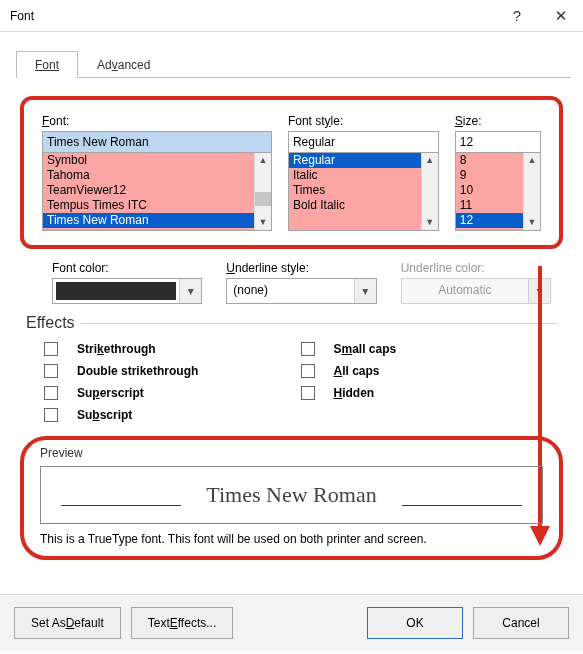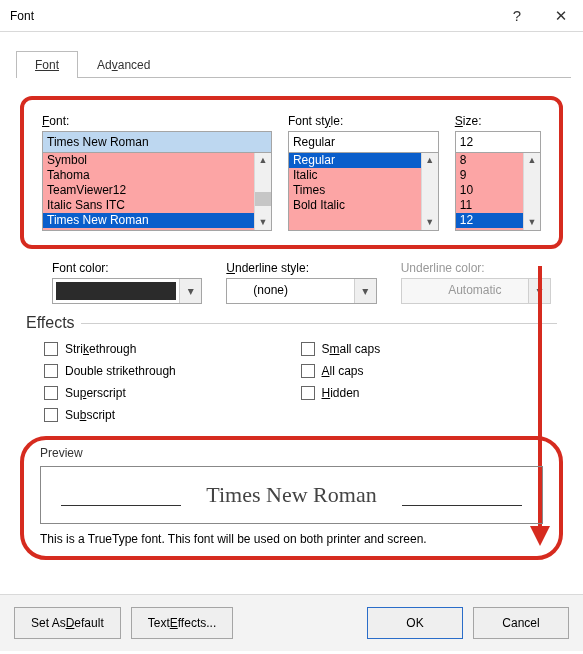--- a/index.html
+++ b/index.html
@@ -106,39 +106,39 @@
     gap: 24px;
     margin: 12px 20px 0 40px;
   }
   .row2 .group { flex: 1; }
   .row2 .group.dim { color: #999; }
   .combo {
     display: flex; align-items: stretch; height: 26px;
     border: 1px solid #a5a5a5; background: #fff;
   }
   .combo.dim { background: #f7f7f7; border-color:#cfcfcf;}
-  .combo .cval { flex:1; padding: 4px 6px; margin-left: 20px; }
+  .combo .cval { flex:1; padding: 4px 6px; }
   .combo .cbtn {
     width: 22px; border-left: 1px solid #cfcfcf;
     display: flex; align-items:center; justify-content:center;
     background: #efefef; color:#555;
   }
   .colorswatch { flex:1; margin:3px; background:#2b2b2b; }
   .effects {
     margin: 10px 14px 0 14px;
   }
   .effects .head {
     font-size: 16px; color:#333; padding-bottom:4px;
     display:flex; align-items:center; gap:6px;
   }
   .effects .head .line { flex:1; height:1px; background:#cfcfcf;}
   .effgrid { display:flex; margin-top:6px;}
   .effcol { flex:1; display:flex; flex-direction:column; gap:8px; padding-left:18px;}
   .effcol.r { padding-left:0px;}
-  .chk { display:flex; align-items:flex-end; gap:7px;}
+  .chk { display:flex; align-items:flex-end; gap:19px;font-weight:bold;}
   .chk .box { width:14px; height:14px; border:1px solid #666; background:#fff;}
   .redbox2 {
     border: 4px solid #d62b1f;
     border-radius: 26px;
     padding: 6px 16px 10px 16px;
     margin: 14px 8px 0 8px;
   }
   .prev-head { font-size:12px; color:#333; margin-bottom:6px;}
   .prevbox {
     border: 1px solid #888; height: 58px;
@@ -193,21 +193,21 @@
   <div class="redbox1">
     <div class="cols">
       <div class="col-font">
         <div class="lbl"><span class="ul">F</span><span>ont:</span></div>
         <input class="txt sel" value="Times New Roman" style="">
         <div class="listwrap">
           <div class="list" id="font-list">
                 <div class="item">Symbol</div>
                 <div class="item">Tahoma</div>
                 <div class="item">TeamViewer12</div>
-                <div class="item">Italic Sans ITC</div>
+                <div class="item">Tempus Times ITC</div>
                 <div class="item selected">Times New Roman</div>
               </div>
           <div class="scroll">
             <div class="arr">▲</div>
             <div class="thumb">
                   <div class="grip"></div>
                 </div>
             <div class="arr">▼</div>
           </div>
         </div>

